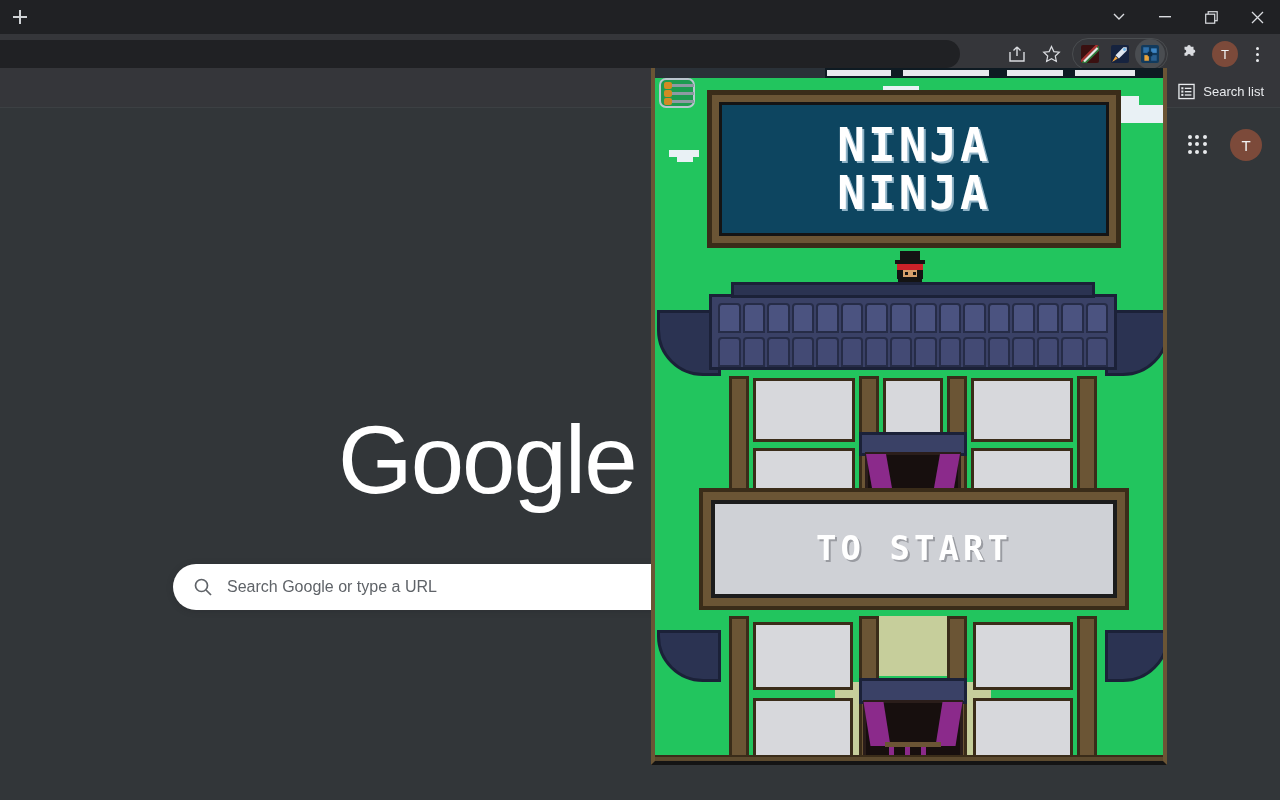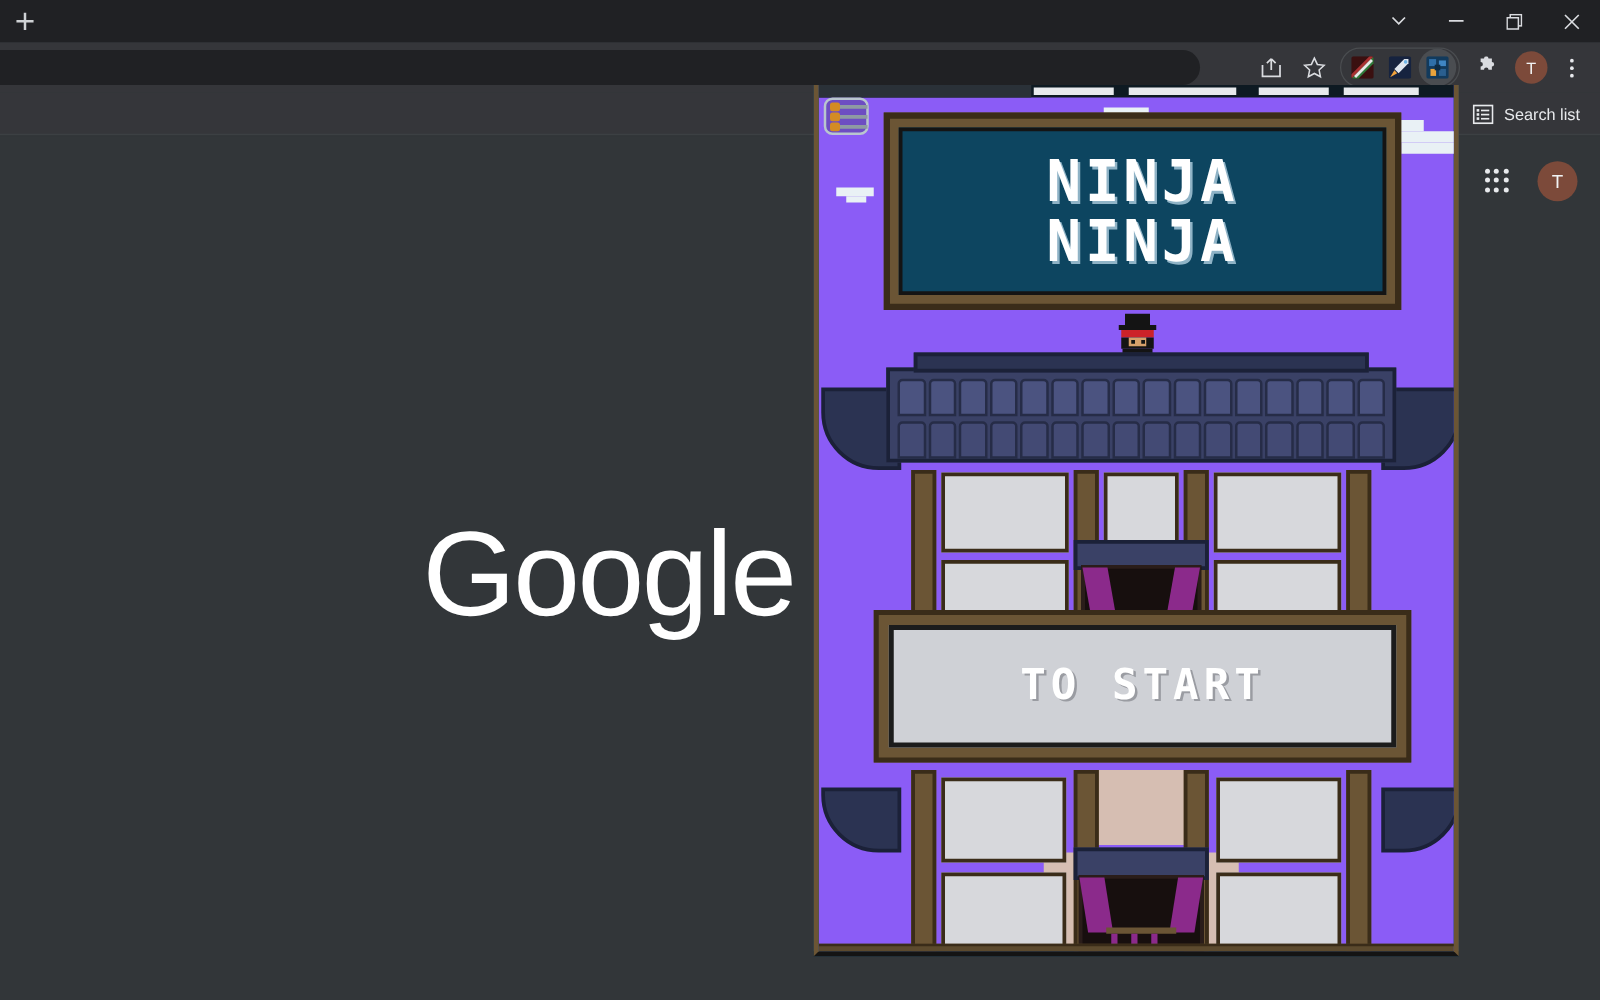--- a/index.html
+++ b/index.html
@@ -135,21 +135,21 @@
   .game-panel {
     position: absolute; left: 651px; top: 68px;
     width: 516px; height: 697px;
     background: #0d4a6b;
     overflow: hidden;
     border-left: 4px solid #6b5535;
     border-right: 4px solid #6b5535;
     border-bottom: 4px solid #141414;
     image-rendering: pixelated;
   }
-  .game-inner { position: absolute; inset: 0; background: #8b5cf6; }
+  .game-inner { position: absolute; inset: 0; background: #22c55e; }
   .cloud { position: absolute; background: #c9dbe6; }
   .cloud.w { background: #e9f1f5; }
 
   
   .top-strip {
     position: absolute; left: 0; top: 0; width: 516px; height: 10px;
     background: #0e1a22;
   }
   .strip-seg { position: absolute; top: 2px; height: 6px; background: #e8eaed; }
   .strip-dark { position: absolute; top: 0; height: 10px; background: #2a3138; }
@@ -411,20 +411,27 @@
           <i></i>
           <i></i>
       </div>
       <div class="ntp-avatar">
         <span>T</span>
       </div>
     </div>
 
     <div class="g-logo">Google</div>
 
+    <div class="searchbar">
+      <svg width="20" height="20" viewBox="0 0 20 20">
+        <circle cx="8.5" cy="8.5" r="6" stroke="#5f6368" stroke-width="1.7" fill="none"></circle>
+        <path d="M13 13l5 5" stroke="#5f6368" stroke-width="1.7"></path>
+      </svg>
+      <span class="sb-text">Search Google or type a URL</span>
+    </div>
   </div>
 
   <div class="game-panel">
     <div class="game-inner">
 
       <div class="cloud w" style="left:14px; top:82px; width:30px; height:7px;"></div>
       <div class="cloud w" style="left:22px; top:89px; width:16px; height:5px;"></div>
       <div class="cloud w" style="left:440px; top:28px; width:44px; height:9px;"></div>
       <div class="cloud w" style="left:452px; top:37px; width:60px; height:9px;"></div>
       <div class="cloud w" style="left:466px; top:46px; width:50px; height:9px;"></div>

